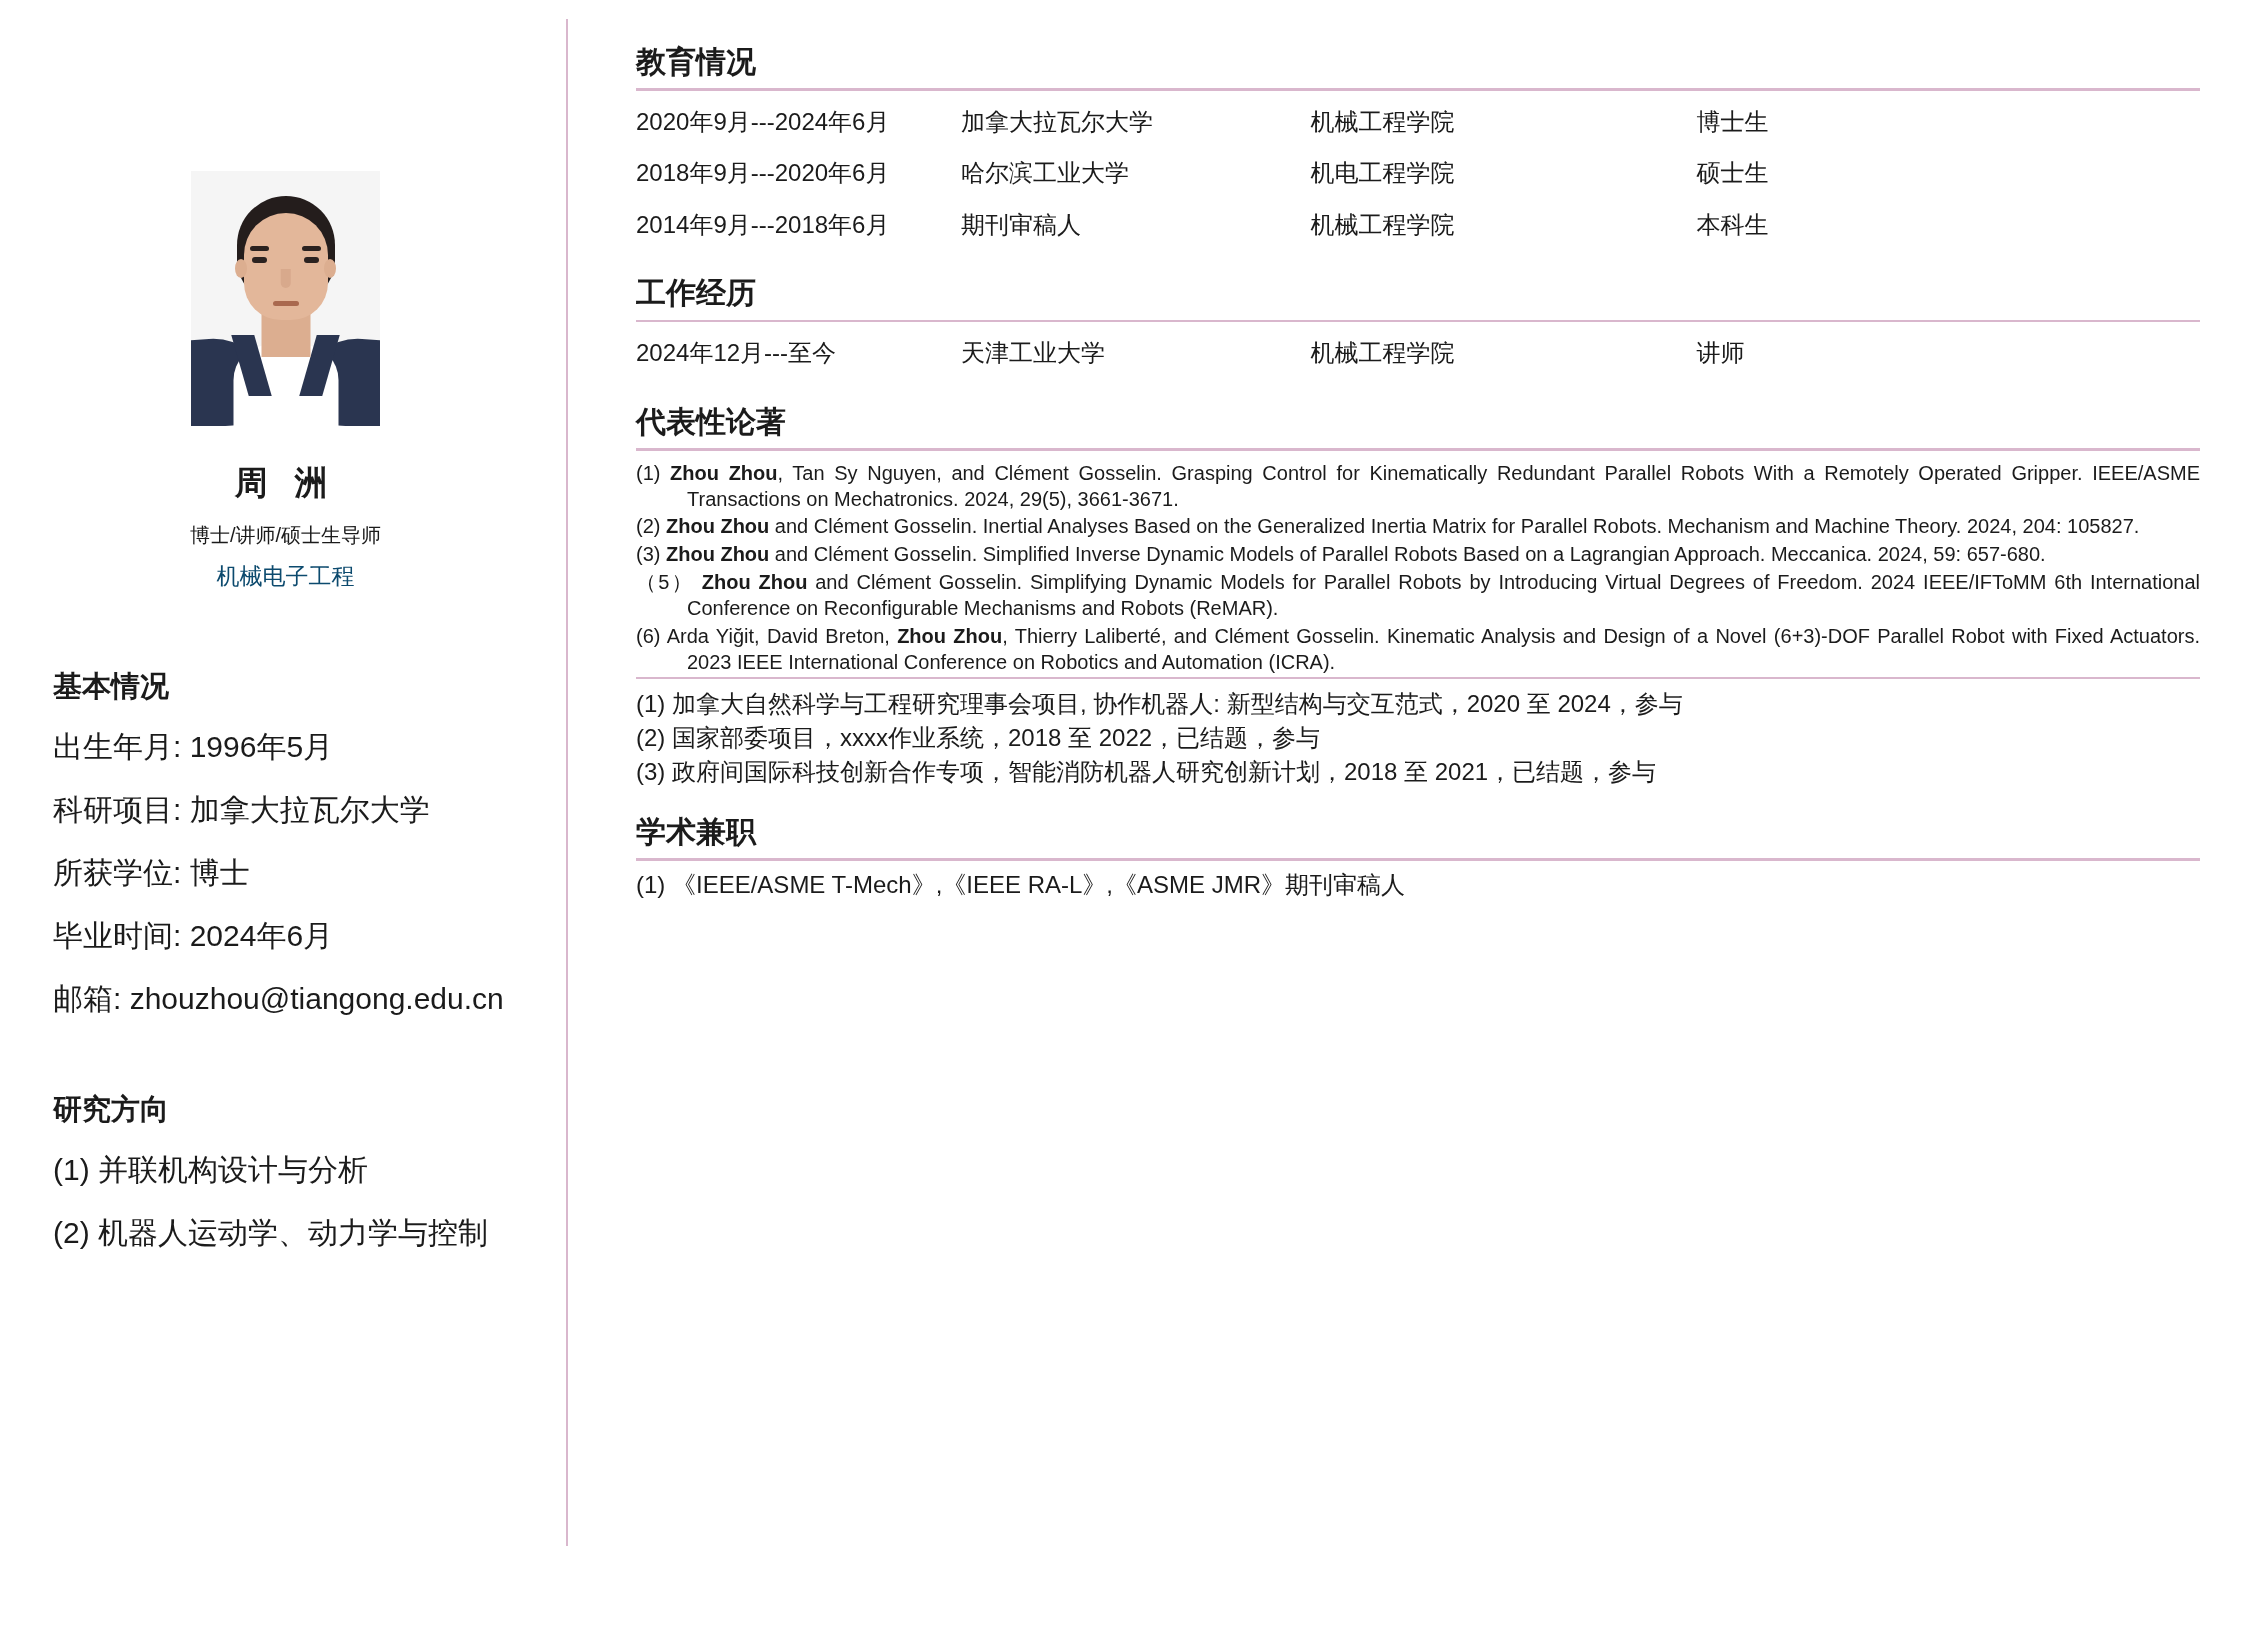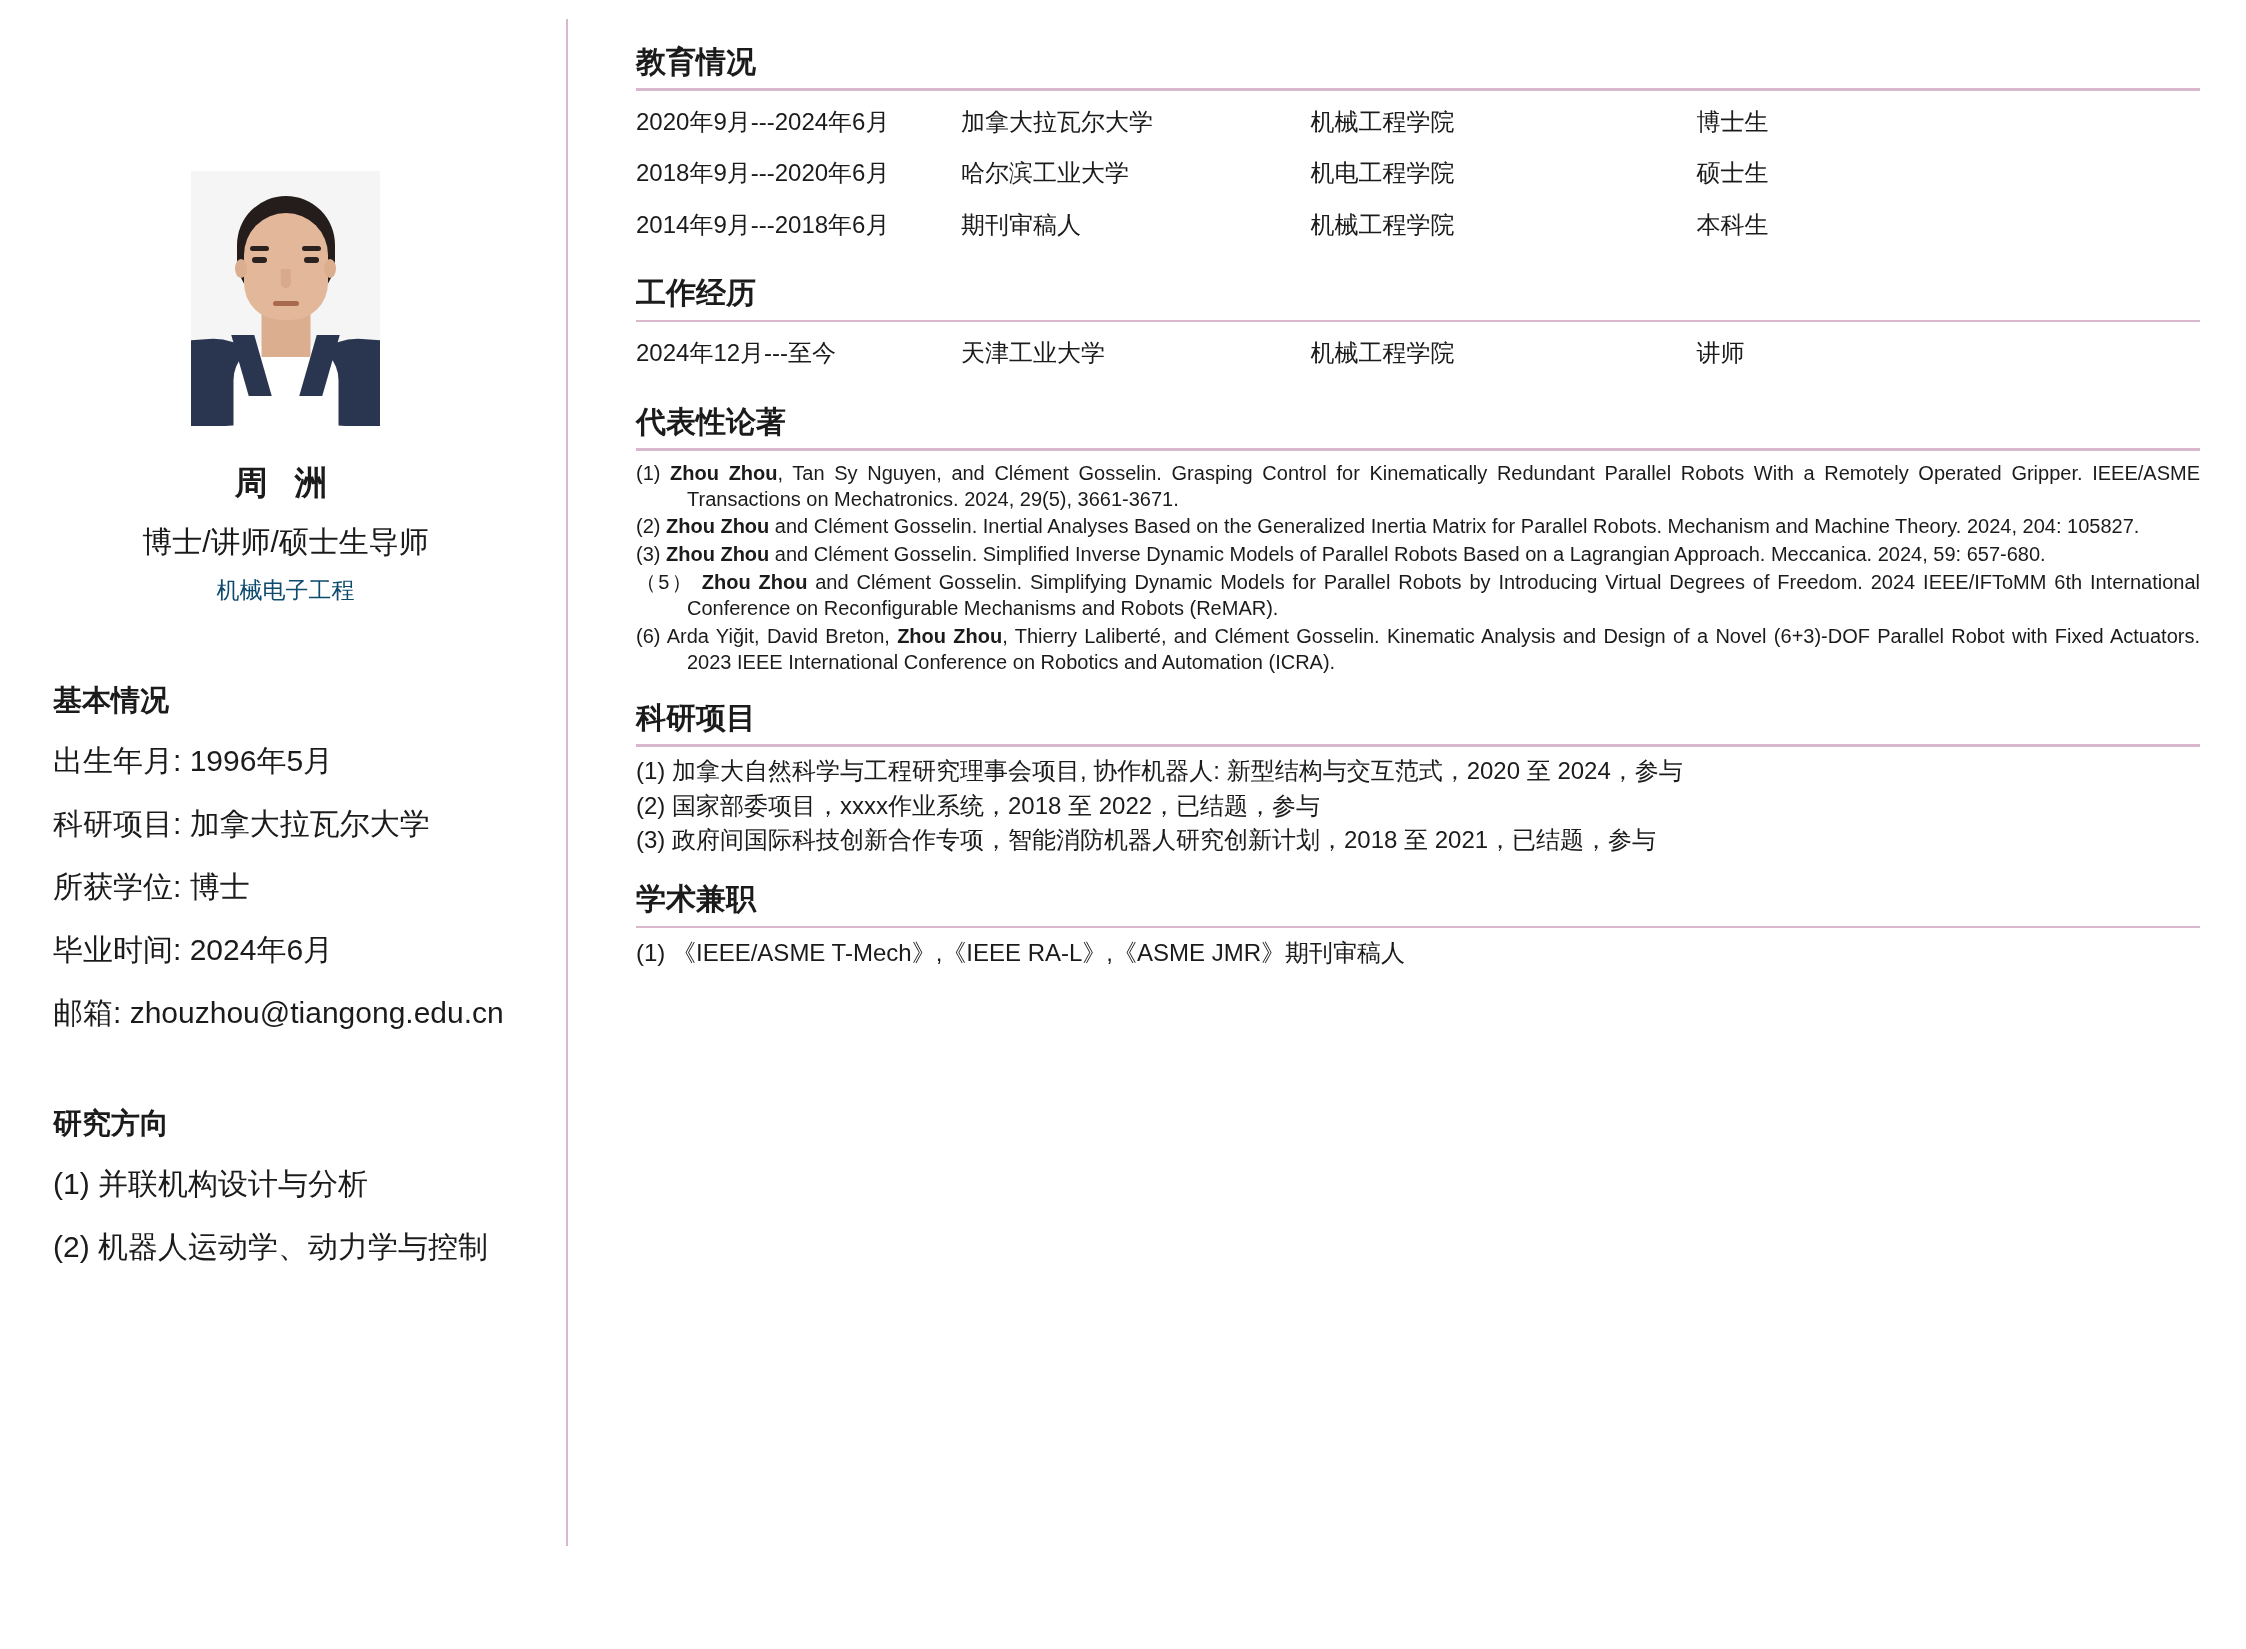--- a/index.html
+++ b/index.html
@@ -114,21 +114,21 @@
   .name {
     text-align: center;
     margin-top: 35px;
     font-size: 33px;
     font-weight: bold;
     letter-spacing: 8.8px;
   }
   .subtitle {
     text-align: center;
     margin-top: 16px;
-    font-size: 30px;
+    font-size: 20px;
     color: #1b1b1b;
   }
   .subtitle2 {
     text-align: center;
     margin-top: 12.3px;
     font-size: 23px;
     color: #0c4a6e;
   }
 
   .left-section-title {
@@ -303,21 +303,20 @@
         <span>(3)</span><span> </span><b>Zhou Zhou</b><span> and Clément Gosselin. Simplified Inverse Dynamic Models of Parallel Robots Based on a Lagrangian Approach.  Meccanica. 2024, 59: 657-680.</span>
       </p>
       <p class="pub">
         <span>（5）</span><span> </span><b>Zhou Zhou</b><span> and Clément Gosselin. Simplifying Dynamic Models for Parallel Robots by Introducing Virtual Degrees of Freedom. 2024 IEEE/IFToMM 6th International Conference on Reconfigurable Mechanisms and Robots (ReMAR).</span>
       </p>
       <p class="pub">
         <span>(6)</span><span> Arda Yiğit, David Breton, </span><b>Zhou Zhou</b><span>, Thierry Laliberté, and Clément Gosselin. Kinematic Analysis and Design of a Novel (6+3)-DOF Parallel Robot with Fixed Actuators. 2023 IEEE International Conference on Robotics and Automation (ICRA).</span>
       </p>
     </div>
 
-    <div class="sec-title sec-gap">科研项目</div>
     <div class="sec-rule"></div>
     <div class="blk">
       <p class="proj">(1) 加拿大自然科学与工程研究理事会项目, 协作机器人: 新型结构与交互范式，2020 至 2024，参与</p>
       <p class="proj">(2) 国家部委项目，xxxx作业系统，2018 至 2022，已结题，参与</p>
       <p class="proj">(3) 政府间国际科技创新合作专项，智能消防机器人研究创新计划，2018 至 2021，已结题，参与</p>
     </div>
 
     <div class="sec-title sec-gap">学术兼职</div>
     <div class="sec-rule"></div>
     <div class="blk">

